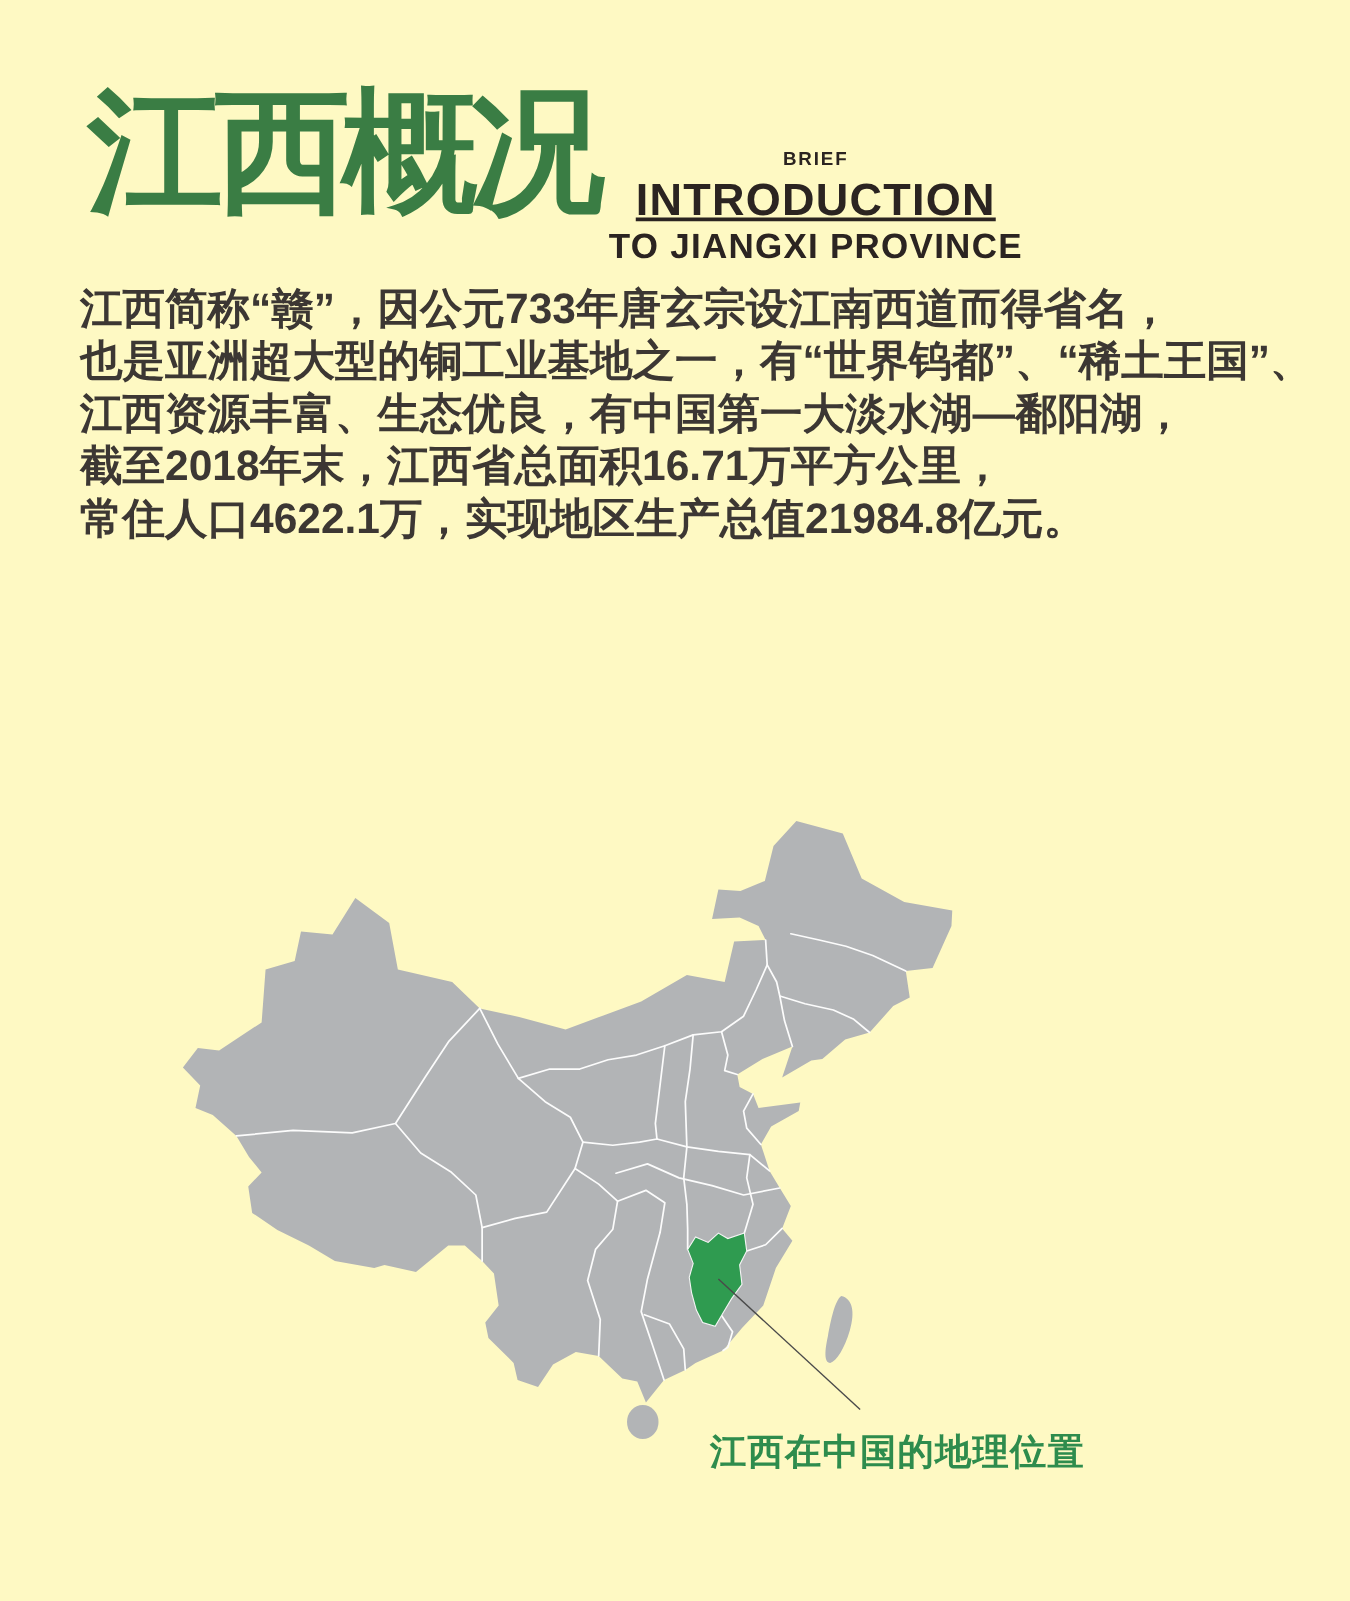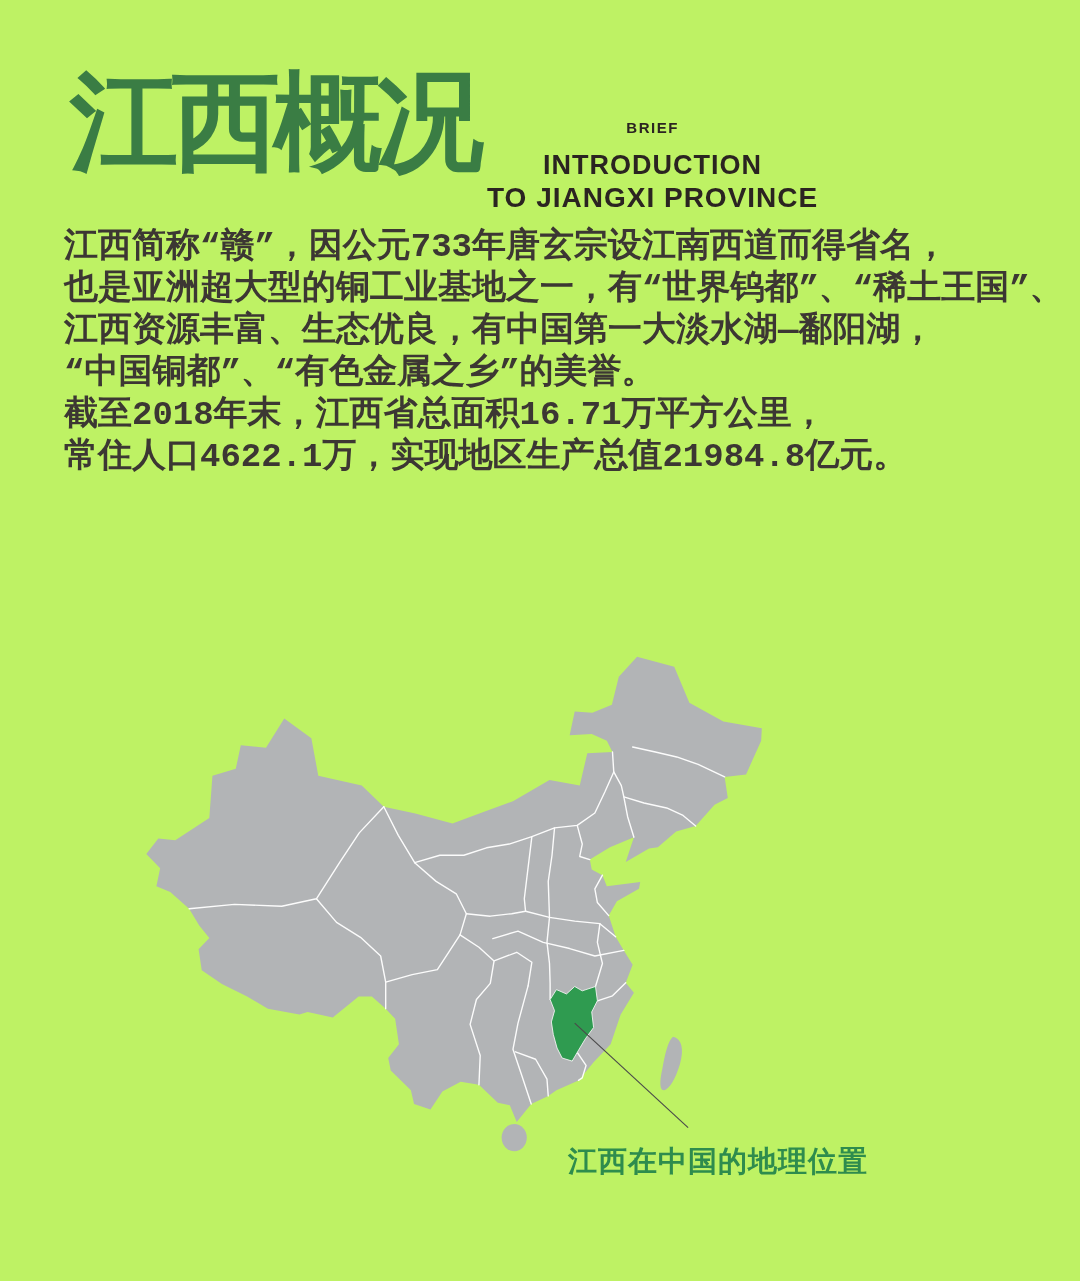--- a/index.html
+++ b/index.html
@@ -1,48 +1,48 @@
 <!DOCTYPE html>
 <html><head>
 <meta charset="utf-8">
 <style>
   html,body{margin:0;padding:0;background:#ffffff;}
   .page{
     position:relative;
     width:1080px;height:1281px;
-    background:#bef264;
+    background:#fef9c3;
     overflow:hidden;
     font-family:"DejaVu Sans","Liberation Sans",sans-serif;
   }
   
   .title-cn{
     position:absolute;left:70px;top:58px;margin:0;
     font-size:108px;line-height:1.18;font-weight:700;
     letter-spacing:-6px;
     color:#3a7d44;
     font-family:"DejaVu Serif","Liberation Serif",serif;
   }
   .subtitle{
     position:absolute;left:487px;top:120px;
     color:#2b2421;font-weight:700;
     font-family:"Liberation Sans","DejaVu Sans",sans-serif;
     text-align:center;
   }
   .sub-brief{font-size:15px;letter-spacing:1.5px;line-height:1.1;}
-  .sub-main{font-size:27px;letter-spacing:1px;line-height:1.05;margin-top:14px;}
+  .sub-main{font-size:36px;letter-spacing:1px;line-height:1.05;margin-top:4px;text-decoration:underline;}
   .sub-rest{font-size:28px;letter-spacing:1px;line-height:1.1;margin-top:4px;}
   
   .intro{
     position:absolute;left:64px;top:226px;width:940px;
     color:#3c3733;
   }
   .intro-line{
     font-size:34px;line-height:42px;font-weight:700;
     white-space:nowrap;
-    font-family:Liberation Mono, monospace;
+    font-family:Liberation Sans, sans-serif;
   }
   
   .map-figure{position:absolute;left:0;top:0;margin:0;}
   .china-map{position:absolute;left:140px;top:650px;}
   .map-caption{
     position:absolute;left:568px;top:1142px;
     font-size:29px;font-weight:700;letter-spacing:1px;
     color:#2e8c4d;white-space:nowrap;
     font-family:Liberation Serif, serif;
   }
@@ -61,21 +61,20 @@
   <div class="subtitle">
     <div class="sub-brief">BRIEF</div>
     <div class="sub-main">INTRODUCTION</div>
     <div class="sub-rest">TO JIANGXI PROVINCE</div>
   </div>
 
   <section class="intro">
     <div class="intro-line">江西简称“赣”，因公元733年唐玄宗设江南西道而得省名，</div>
     <div class="intro-line">也是亚洲超大型的铜工业基地之一，有“世界钨都”、“稀土王国”、</div>
     <div class="intro-line">江西资源丰富、生态优良，有中国第一大淡水湖—鄱阳湖，</div>
-    <div class="intro-line">“中国铜都”、“有色金属之乡”的美誉。</div>
     <div class="intro-line">截至2018年末，江西省总面积16.71万平方公里，</div>
     <div class="intro-line">常住人口4622.1万，实现地区生产总值21984.8亿元。</div>
   </section>
 
   <figure class="map-figure">
     <svg class="china-map" width="630" height="510" viewBox="0 0 1000 820" preserveAspectRatio="none">
 
       <path class="country" d="
         M 10 328 L 29 303 L 56 306 L 110 270 L 115 202 L 152 191 L 160 153 L 200 157 L 229 110
         L 272 142 L 283 202 L 352 218 L 387 252

